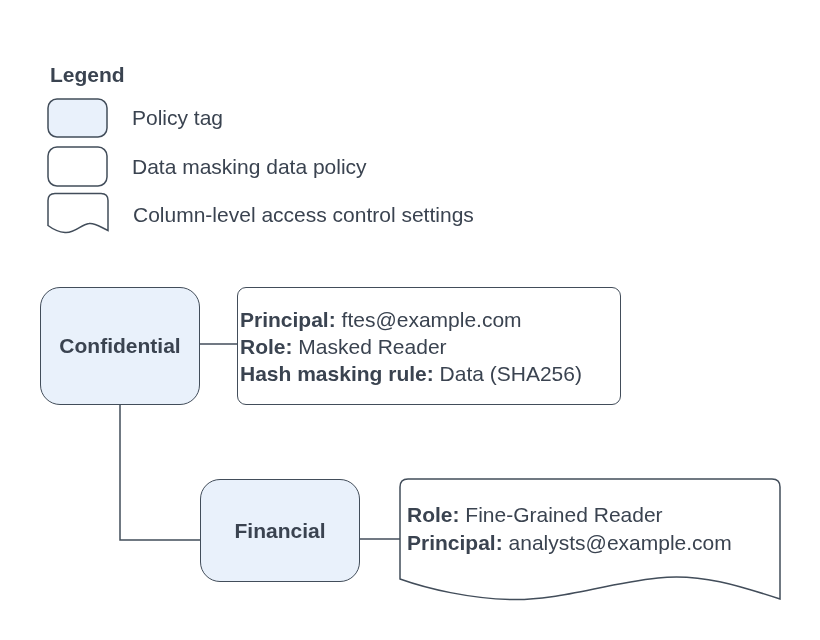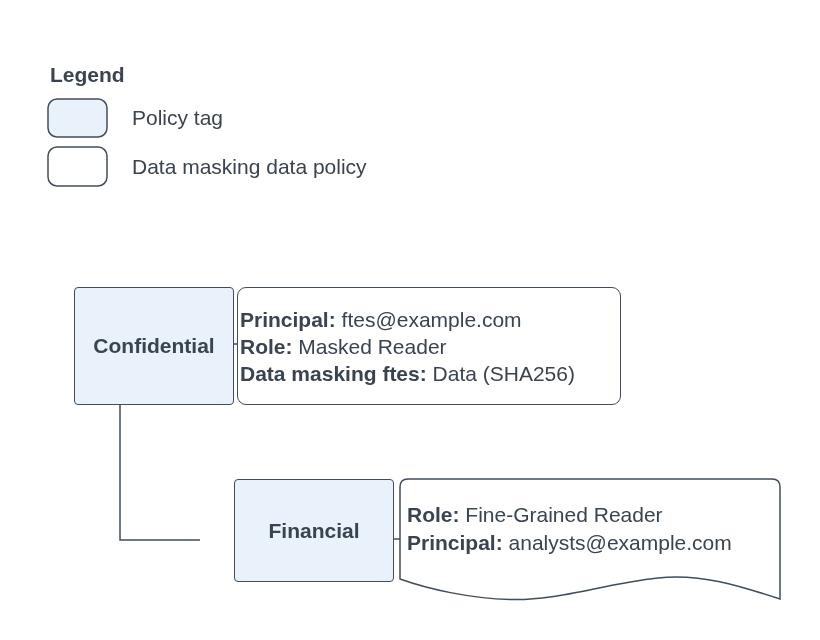--- a/index.html
+++ b/index.html
@@ -24,23 +24,23 @@
     margin-left: 23px;
     font-size: 21px; font-weight: 400; white-space: nowrap;
   }
   .row-1 { left: 47px; top: 98px;  height: 40px; }
   .row-2 { left: 47px; top: 146px; height: 41px; }
   .row-3 { left: 47px; top: 192px; height: 46px; }
   .node {
     box-sizing: border-box;
     background: #e9f1fb;
     border: 1.5px solid #424d5a;
-    border-radius: 4px;
+    border-radius: 20px;
     display: flex; align-items: center; justify-content: center;
-    font-size: 21px; font-weight: 700; margin-left: 34px;
+    font-size: 21px; font-weight: 700;
   }
   .node-confidential { left: 40px;  top: 287px; width: 160px; height: 118px; }
   .node-financial    { left: 200px; top: 479px; width: 160px; height: 103px; }
   .policy-box {
     box-sizing: border-box;
     left: 237px; top: 287px; width: 384px; height: 118px;
     background: #ffffff;
     border: 1.5px solid #424d5a;
     border-radius: 9px;
     display: flex; flex-direction: column; justify-content: center;
@@ -82,40 +82,50 @@
     <span class="legend-label">Policy tag</span>
   </div>
 
   <div class="abs legend-row row-2">
     <svg class="legend-swatch" width="62" height="42" viewBox="0 0 62 42">
       <rect x="1" y="1" width="59" height="39" rx="9" fill="#ffffff" stroke="#424d5a" stroke-width="1.5"></rect>
     </svg>
     <span class="legend-label">Data masking data policy</span>
   </div>
 
+  <div class="abs legend-row row-3">
+    <svg class="legend-swatch" width="63" height="46" viewBox="0 0 63 46">
+      <path d="M8,1.5 H54 Q61,1.5 61,8.5 V38.5
+               C54,35.5 48,30.5 42,31.5
+               C34,32.5 28,41.5 18,40.5
+               C12,40 5,36.5 1,33.5
+               V8.5 Q1,1.5 8,1.5 Z" fill="#ffffff" stroke="#424d5a" stroke-width="1.5"></path>
+    </svg>
+    <span class="legend-label">Column-level access control settings</span>
+  </div>
 
   <div class="abs node node-confidential">
     <span>Confidential</span>
   </div>
 
   <div class="abs node node-financial">
     <span>Financial</span>
   </div>
 
   <div class="abs policy-box">
     <div class="policy-line">
       <b>Principal:</b>
       <span>ftes@example.com</span>
     </div>
     <div class="policy-line">
       <b>Role:</b>
       <span>Masked Reader</span>
     </div>
     <div class="policy-line">
-      <b>Data masking ftes:</b>
+      <b>Hash masking rule:</b>
       <span>Data (SHA256)</span>
     </div>
   </div>
 
   <div class="abs doc-text">
     <div class="policy-line">
       <b>Role:</b>
       <span>Fine-Grained Reader</span>
     </div>
     <div class="policy-line">

